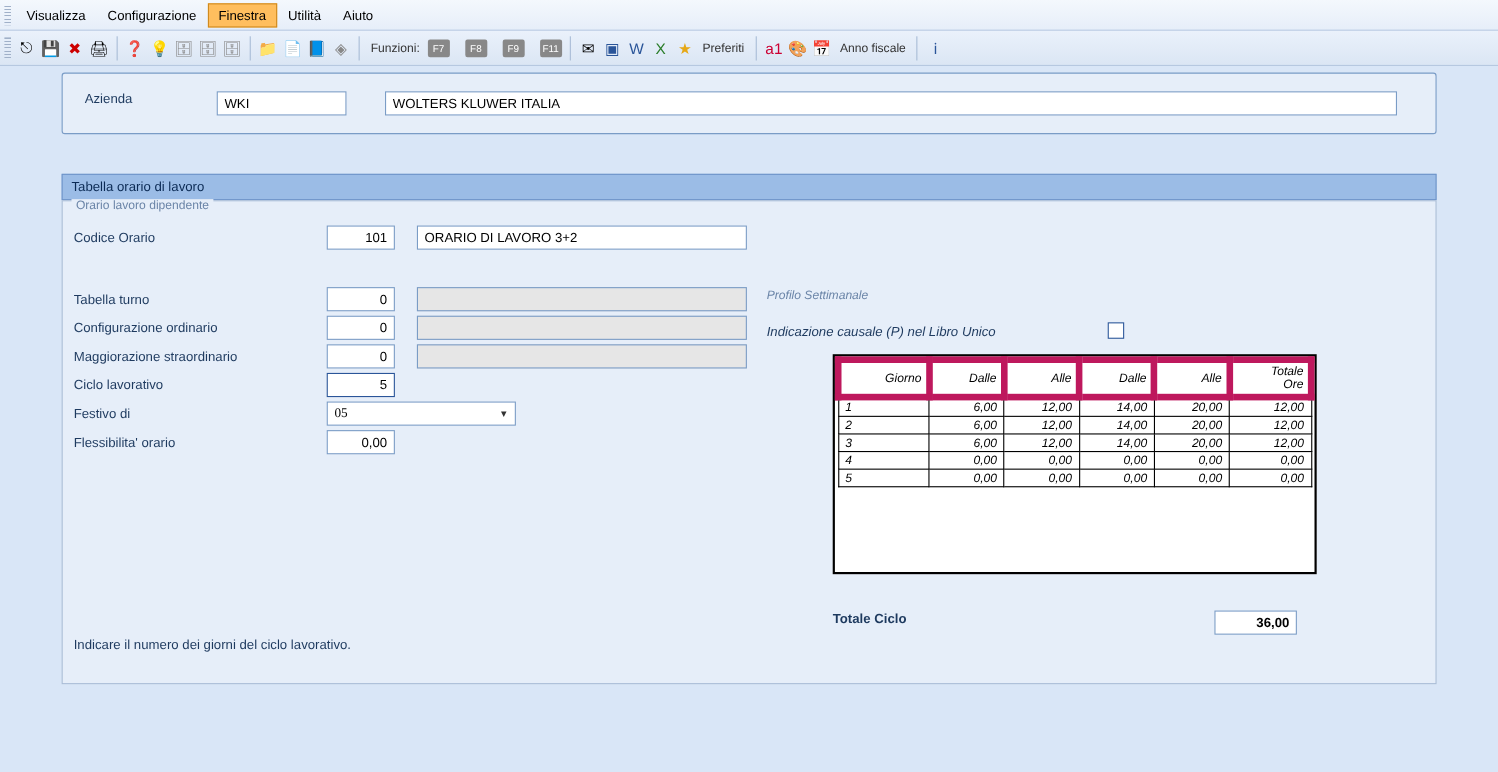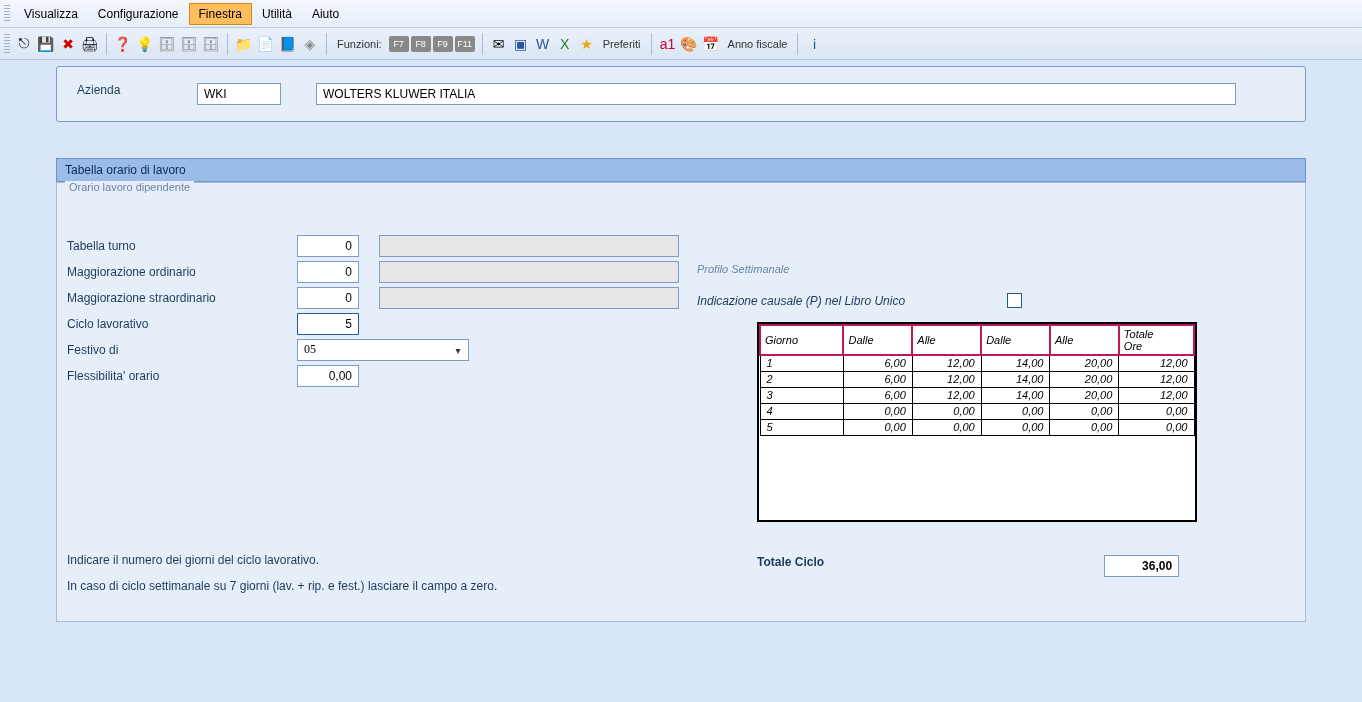--- a/index.html
+++ b/index.html
@@ -173,23 +173,23 @@
   margin-left:60px;
   border:2px solid #000;
   background:#fff;
   width:440px;
   height:200px;
 }
 .schedule-table table { width:100%; border-collapse:collapse; }
 .schedule-table th {
   font-weight:normal;
   font-size:11px;
-  text-align:left;
+  text-align:right;
   padding:2px 4px;
-  border:2px solid #be185d;
+  border:6px solid #be185d;
   background:#fff;
   height:28px;
 }
 .schedule-table td {
   font-size:11px;
   padding:1px 6px;
   border:1px solid #000;
   height:16px;
 }
 .schedule-table td.r { text-align:right; }
@@ -249,21 +249,21 @@
   <div class="tb-icon" style="color:#888;">🗄</div>
   <div class="tb-icon" style="color:#888;">🗄</div>
   <div class="tb-icon" style="color:#888;">🗄</div>
   <div class="tb-sep"></div>
   <div class="tb-icon">📁</div>
   <div class="tb-icon" style="color:#888;">📄</div>
   <div class="tb-icon" style="color:#888;">📘</div>
   <div class="tb-icon" style="color:#888;">◈</div>
   <div class="tb-sep"></div>
   <div class="tb-text">Funzioni:</div>
-  <div id="fkeys" style="display: flex;">
+  <div id="fkeys" style="display: flex; gap: 12px;">
       <div class="fkey">F7</div>
       <div class="fkey">F8</div>
       <div class="fkey">F9</div>
       <div class="fkey">F11</div>
     </div>
   <div class="tb-sep"></div>
   <div class="tb-icon">✉</div>
   <div class="tb-icon" style="color:#2a5599">▣</div>
   <div class="tb-icon" style="color:#2a5599">W</div>
   <div class="tb-icon" style="color:#2a7d2a">X</div>
@@ -275,39 +275,44 @@
   <div class="tb-icon" style="color:#888;">📅</div>
   <div class="tb-text">Anno fiscale</div>
   <div class="tb-sep"></div>
   <div class="tb-icon" style="color:#2a5599;">ℹ</div>
 </div>
 
 <div class="content-area">
   <div class="header-panel">
     <div class="header-row">
       <div class="label" style="width:120px;">Azienda</div>
-      <input class="inp" style="width: 84px;" value="WKI">
+      <input class="inp" style="width: 118px;" value="WKI">
       <div style="width:35px;"></div>
       <input class="inp" style="width: 920px;" value="WOLTERS KLUWER ITALIA">
     </div>
   </div>
 
   <div class="blue-strip">Tabella orario di lavoro</div>
   <div class="main-panel">
     <div class="fieldset-label">Orario lavoro dipendente</div>
 
     <div class="left-col">
+      <div class="form-row">
+        <div class="lbl">Codice Orario</div>
+        <input class="inp right" style="width: 62px;" value="101">
+        <input class="inp" style="width: 300px; margin-left: 20px;" value="ORARIO DI LAVORO 3+2">
+      </div>
       <div class="gap"></div>
       <div class="form-row">
         <div class="lbl">Tabella turno</div>
         <input class="inp right" style="width: 62px;" value="0">
         <input class="inp disabled" style="width: 300px; margin-left: 20px;" readonly="">
       </div>
       <div class="form-row">
-        <div class="lbl">Maggiorazione ordinario</div>
+        <div class="lbl">Configurazione ordinario</div>
         <input class="inp right" style="width: 62px;" value="0">
         <input class="inp disabled" style="width: 300px; margin-left: 20px;" readonly="">
       </div>
       <div class="form-row">
         <div class="lbl">Maggiorazione straordinario</div>
         <input class="inp right" style="width: 62px;" value="0">
         <input class="inp disabled" style="width: 300px; margin-left: 20px;" readonly="">
       </div>
       <div class="form-row">
         <div class="lbl">Ciclo lavorativo</div>
@@ -390,16 +395,15 @@
       </div>
     </div>
 
     <div class="totale-row">
       <div class="label">Totale Ciclo</div>
       <div class="tot-val">36,00</div>
     </div>
 
     <div class="help-text">
       <div>Indicare il numero dei giorni del ciclo lavorativo.</div>
-      <div>In caso di ciclo settimanale su 7 giorni (lav. + rip. e fest.) lasciare il campo a zero.</div>
     </div>
   </div>
 </div>
 
 </body></html>

